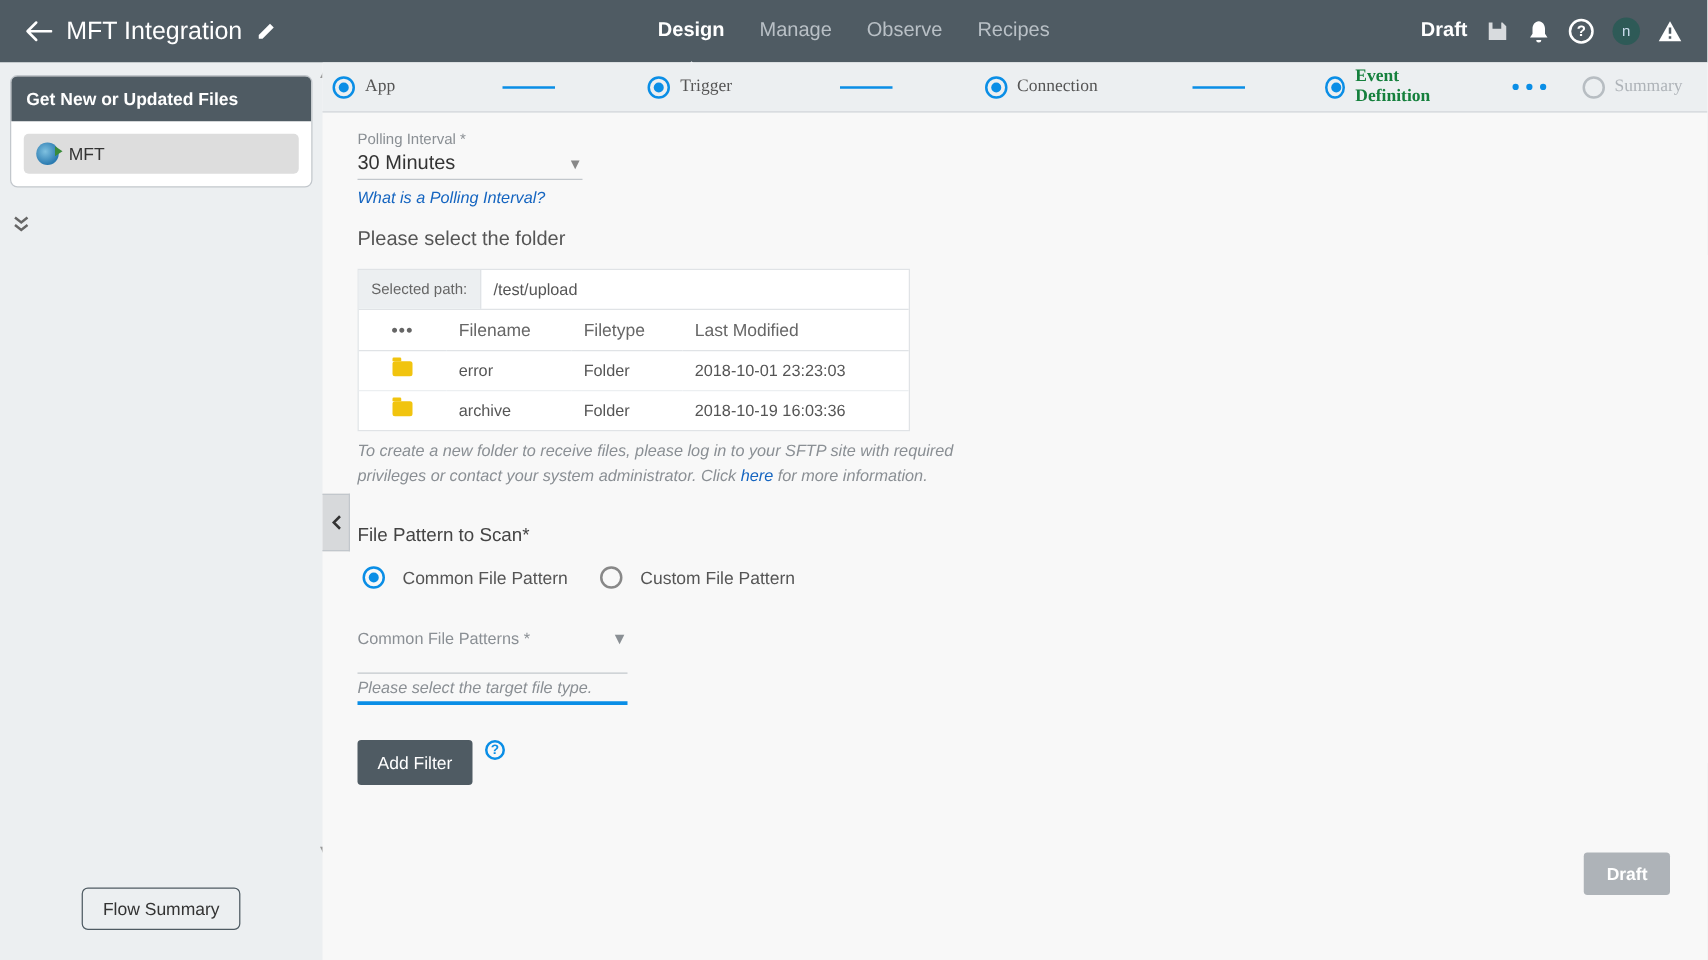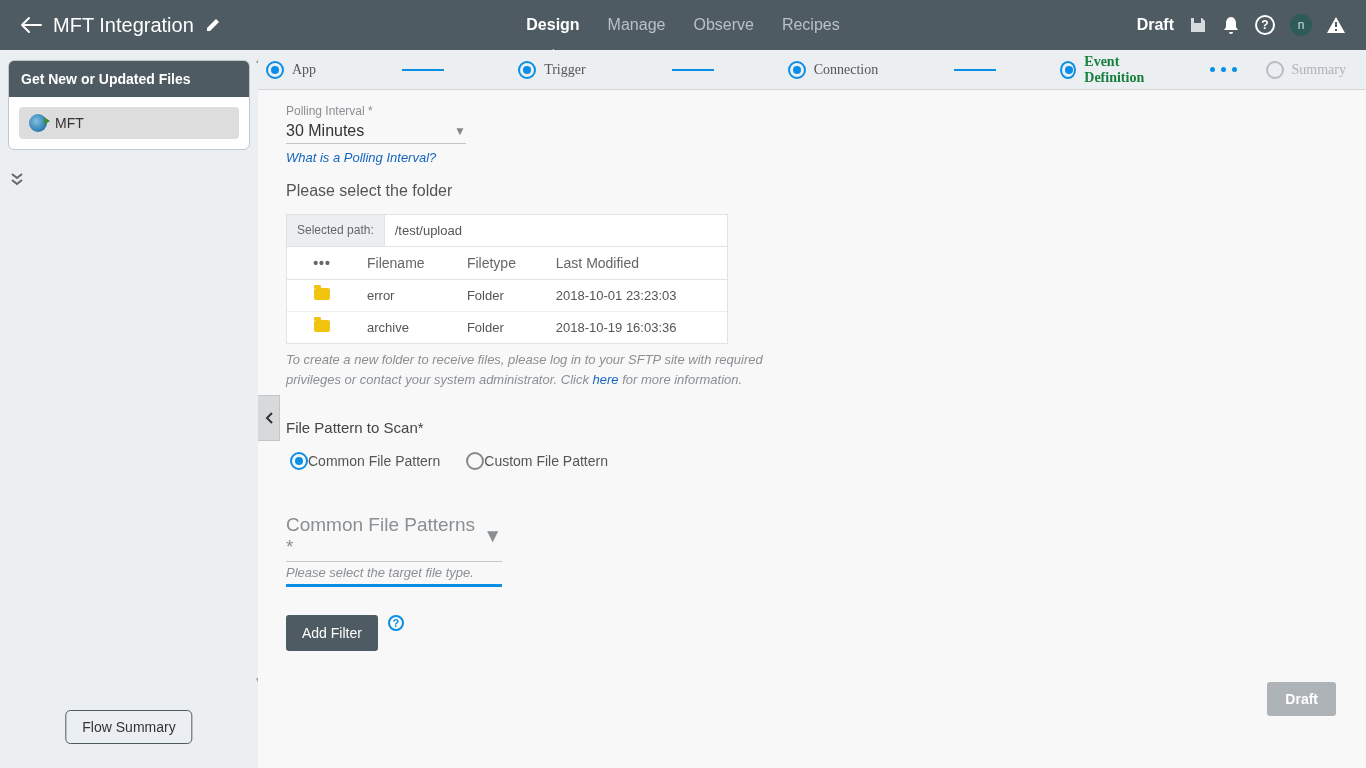--- a/index.html
+++ b/index.html
@@ -370,47 +370,47 @@
   .folder-note a { color: #1565c0; cursor: pointer; }
 
   .pattern-title {
     font-size: 15px;
     color: #444;
     font-weight: 500;
     margin-top: 30px;
     margin-bottom: 16px;
   }
   .radio-row { display: flex; gap: 26px; margin-left: 4px; }
-  .radio-item { display: flex; align-items: center; gap: 0; font-size: 14px; color: #555; cursor: pointer; text-align: center; }
+  .radio-item { display: flex; align-items: center; gap: 14px; font-size: 14px; color: #555; cursor: pointer; text-align: center; }
   .radio-outer {
     width: 18px; height: 18px;
     border: 2px solid #888;
     border-radius: 50%;
     position: relative;
   }
   .radio-outer.selected { border-color: #0a8ee6; }
   .radio-outer.selected::after {
     content: "";
     position: absolute;
     top: 3px; left: 3px;
     width: 8px; height: 8px;
     background: #0a8ee6;
     border-radius: 50%;
   }
 
   .pattern-select {
-    margin-top: 44px;
+    margin-top: 32px;
     width: 216px;
-    font-size: 19px;
+    font-size: 13px;
     color: #8a8f94;
     display: flex;
     justify-content: space-between;
     align-items: center;
     border-bottom: 1px solid #c2c7cc;
-    padding-bottom: 3px;
+    padding-bottom: 20px;
     cursor: pointer;
   }
   .pattern-help {
     font-size: 13px;
     font-style: italic;
     color: #8a8f94;
     margin-top: 3px;
   }
   .pattern-underline {
     width: 216px;

